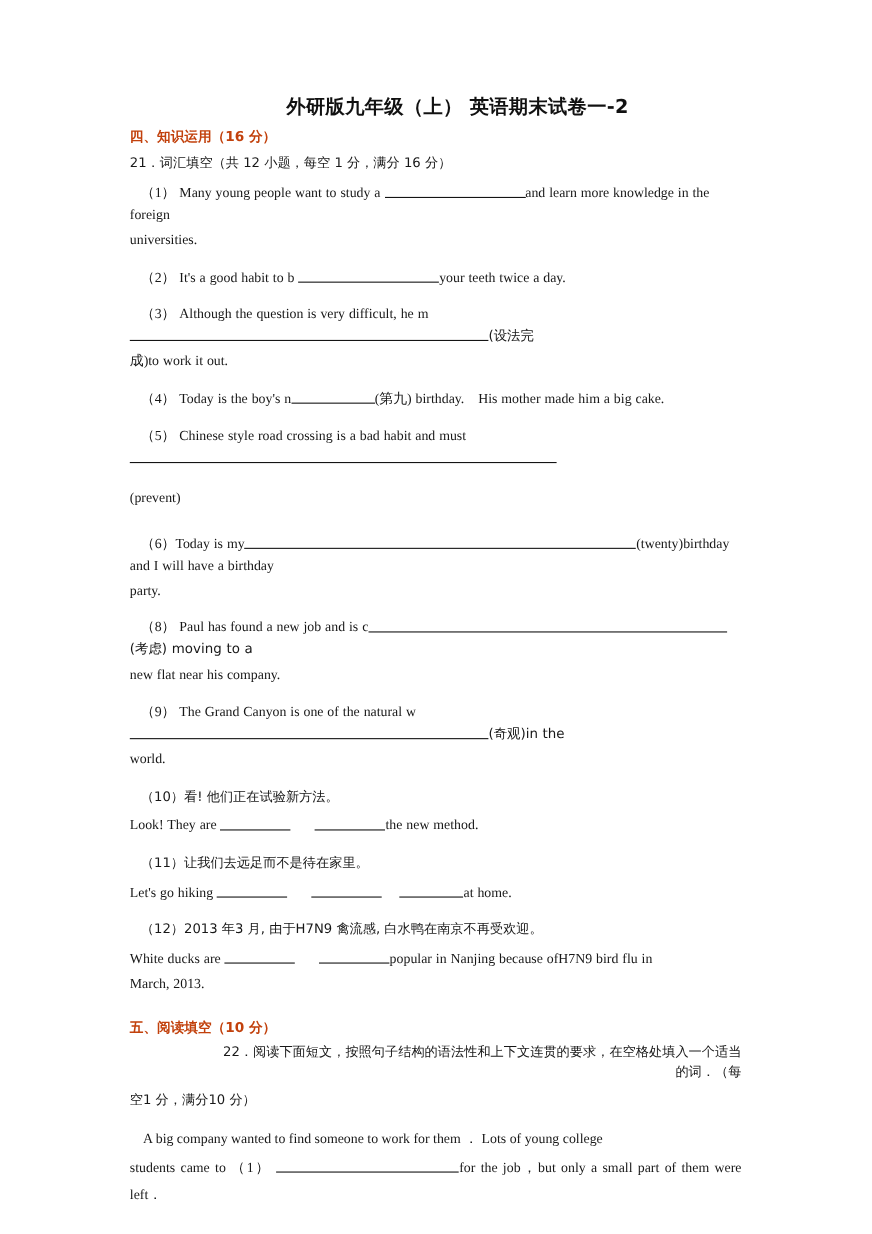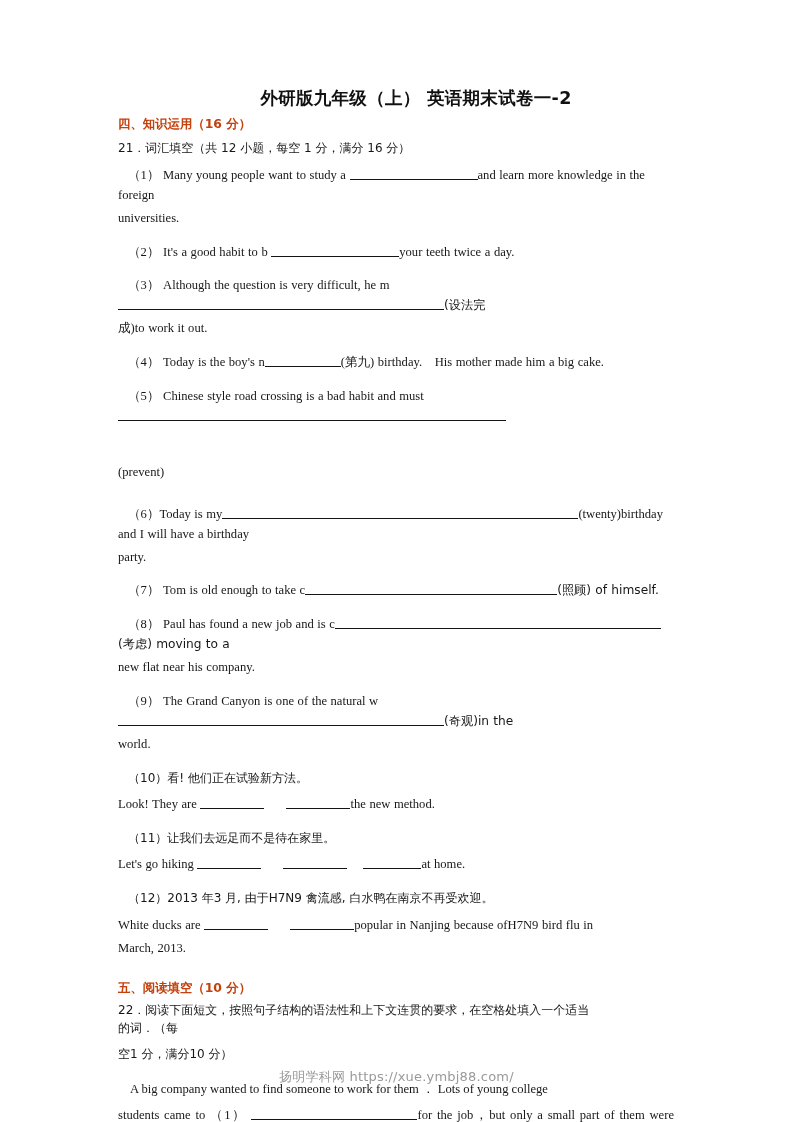--- a/index.html
+++ b/index.html
@@ -71,21 +71,21 @@
   }
 
   .stem-cn {
     font-family: "DejaVu Sans", "Liberation Sans", sans-serif;
     font-size: 12px;
     line-height: 1.62;
     margin: 0 0 7px 0;
     text-indent: 10px;
   }
   .stem-cn.noindent { text-indent: 0; }
-  .stem-cn.t2 { line-height: 1.3; margin-bottom: 10px; }
+  .stem-cn.t2 { line-height: 1.3; margin-bottom: 10px; text-align: right; }
 
   
   .blank {
     display: inline-block;
     border-bottom: 1px solid #141414;
     vertical-align: baseline;
     height: 0.95em;
     margin: 0 0 -1px 0;
   }
   .b-xs   { width: 58px; }
@@ -158,31 +158,27 @@
 
     <p class="q-line indent gap-lg">
       <span>（4）</span>
       <span>Today is the boy's n</span><span class="blank b-md"></span><span>(第九) birthday.　His mother made him a big cake.</span>
     </p>
 
     <p class="q-line indent tight">
       <span>（5）</span>
       <span>Chinese style road crossing is a bad habit and must</span><span class="blank b-full"></span>
     </p>
-    <p class="q-line gap-xl" style="margin-top:36px;">(prevent)</p>
+    <p class="q-line gap-xl" style="margin-top:16px;">(prevent)</p>
 
     <p class="q-line indent tight">
       <span>（6）</span><span>Today is my</span><span class="blank b-8xl"></span><span>(twenty)birthday and I will have a birthday</span>
     </p>
     <p class="q-line gap-lg">party.</p>
 
-    <p class="q-line indent gap-lg">
-      <span>（7）</span>
-      <span>Tom is old enough to take c</span><span class="blank b-4xl"></span><span class="cn">(照顾) of himself.</span>
-    </p>
 
     <p class="q-line indent tight">
       <span>（8）</span>
       <span>Paul has found a new job and is c</span><span class="blank b-7xl"></span><span class="cn">(考虑) moving to a</span>
     </p>
     <p class="q-line gap-lg">new flat near his company.</p>
 
     <p class="q-line indent tight">
       <span>（9）</span>
       <span>The Grand Canyon is one of the natural w</span><span class="blank b-7xl"></span><span class="cn">(奇观)in the</span>
@@ -222,15 +218,14 @@
 
     <p class="passage first">A  big  company  wanted to   find   someone to work for them ．   Lots   of young college</p>
 
     <p class="passage">
       <span>students came to （1）</span>
       <span class="blank b-xl"></span><span>for the job，but only a small part of them were left．</span>
     </p>
 
   </div>
 
-  <div class="footer">扬明学科网 https://xue.ymbj88.com/</div>
 
 </div>
 
 </body></html>

